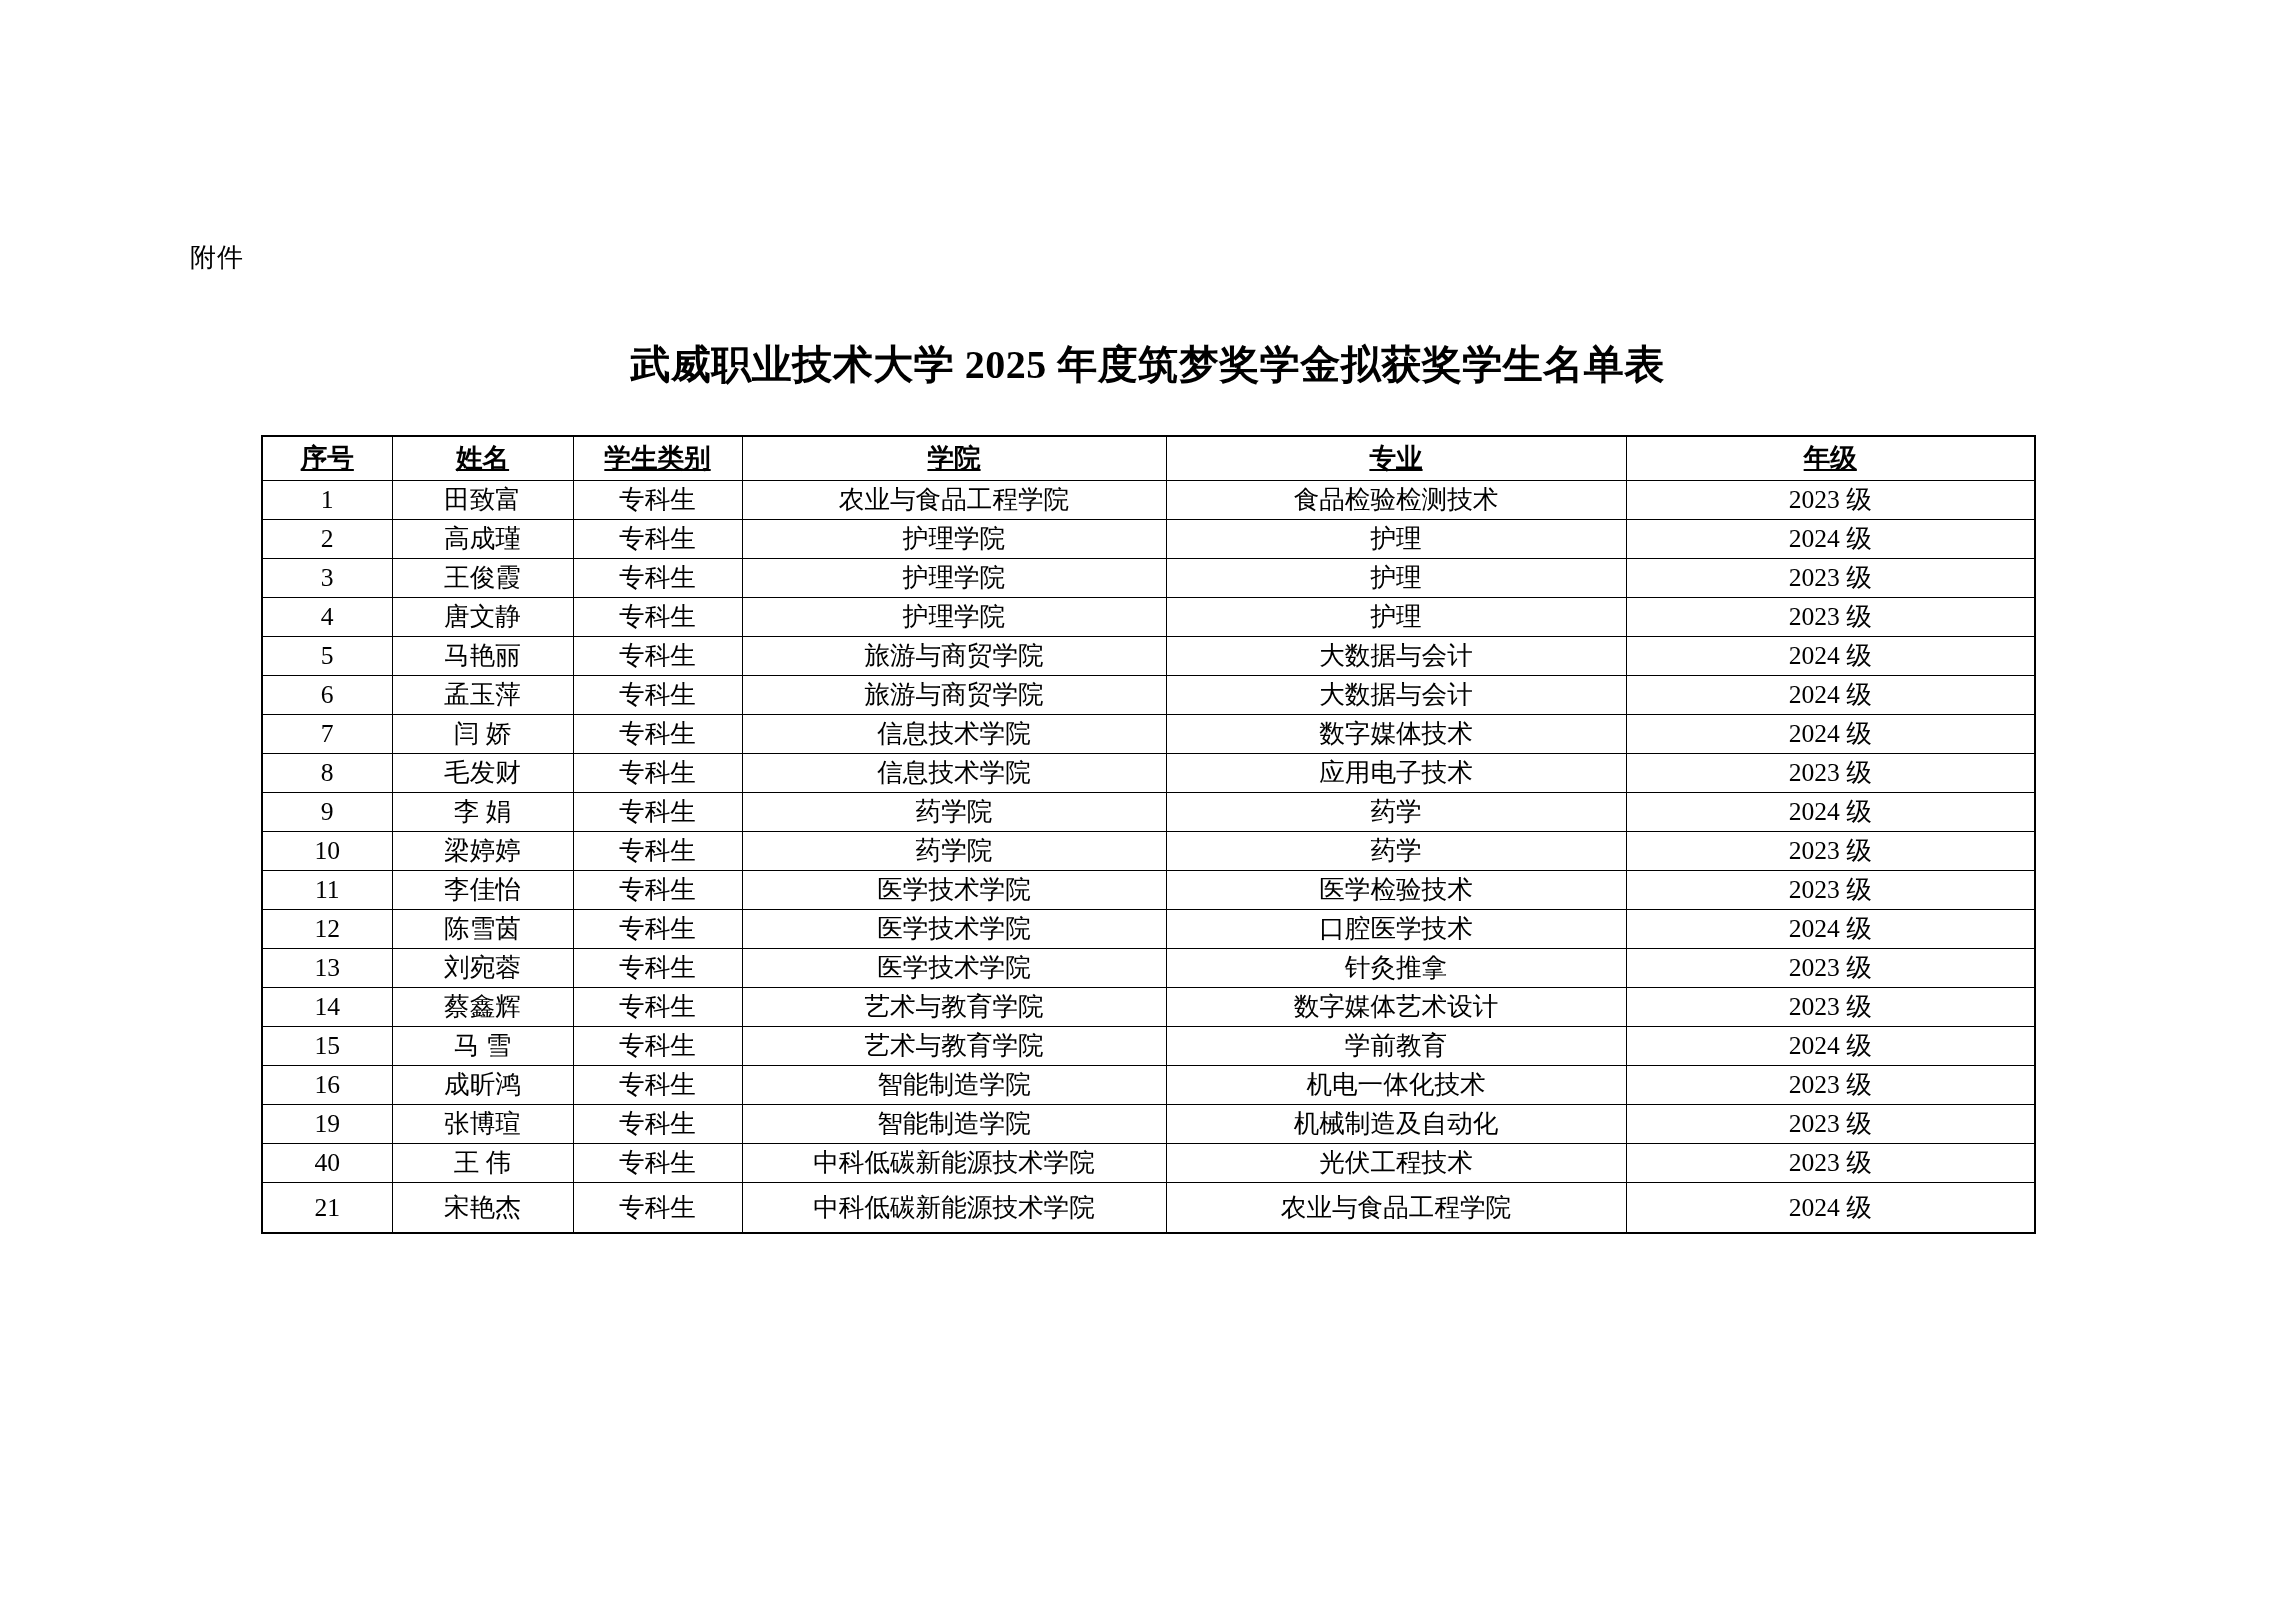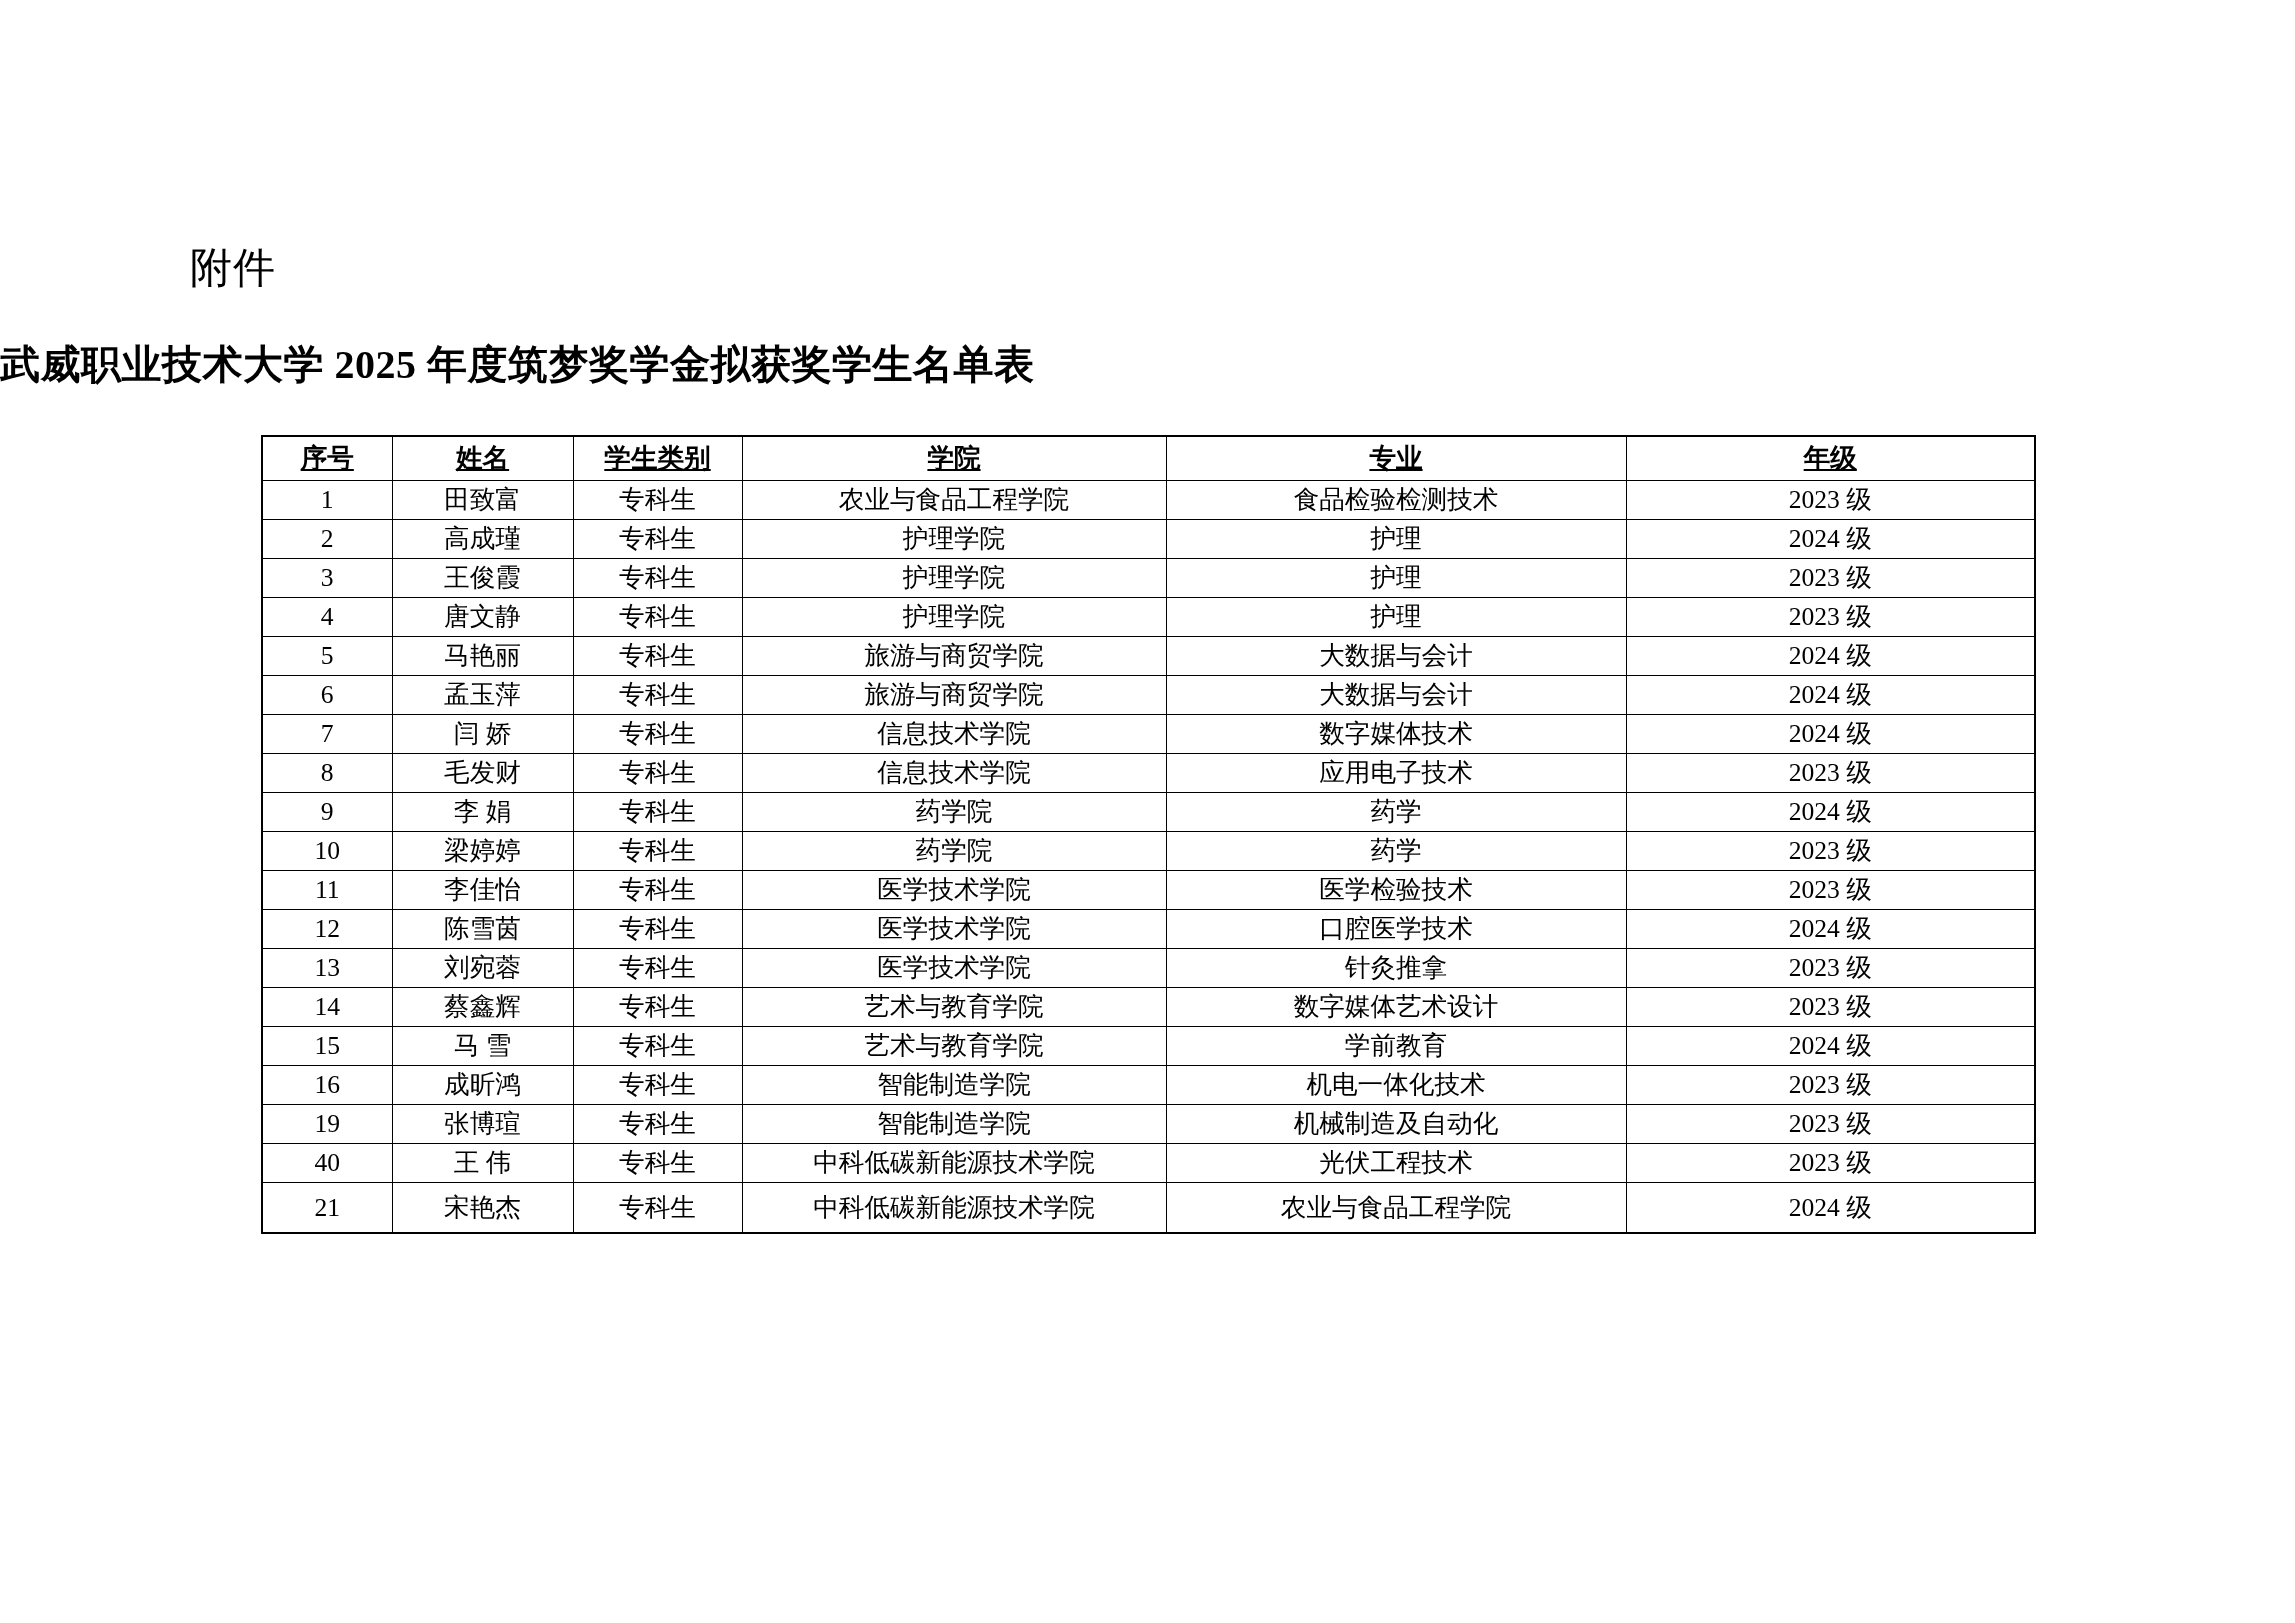--- a/index.html
+++ b/index.html
@@ -19,29 +19,30 @@
     position: absolute;
     left: 0;
     top: 0;
     width: 2295px;
     height: 1623px;
   }
   .attachment-label {
     position: absolute;
     left: 190px;
     top: 240px;
-    font-size: 42px;
+    font-size: 26px;
     font-family: "Liberation Serif", serif;
     letter-spacing: 1px;
   }
   .doc-title {
     position: absolute;
     left: 0;
     right: 0;
     top: 337px;
+    text-align: center;
     font-size: 40px;
     font-weight: bold;
     letter-spacing: 0.5px;
     font-family: "Liberation Serif", serif;
   }
   table.roster {
     position: absolute;
     left: 261px;
     top: 435px;
     width: 1774px;

